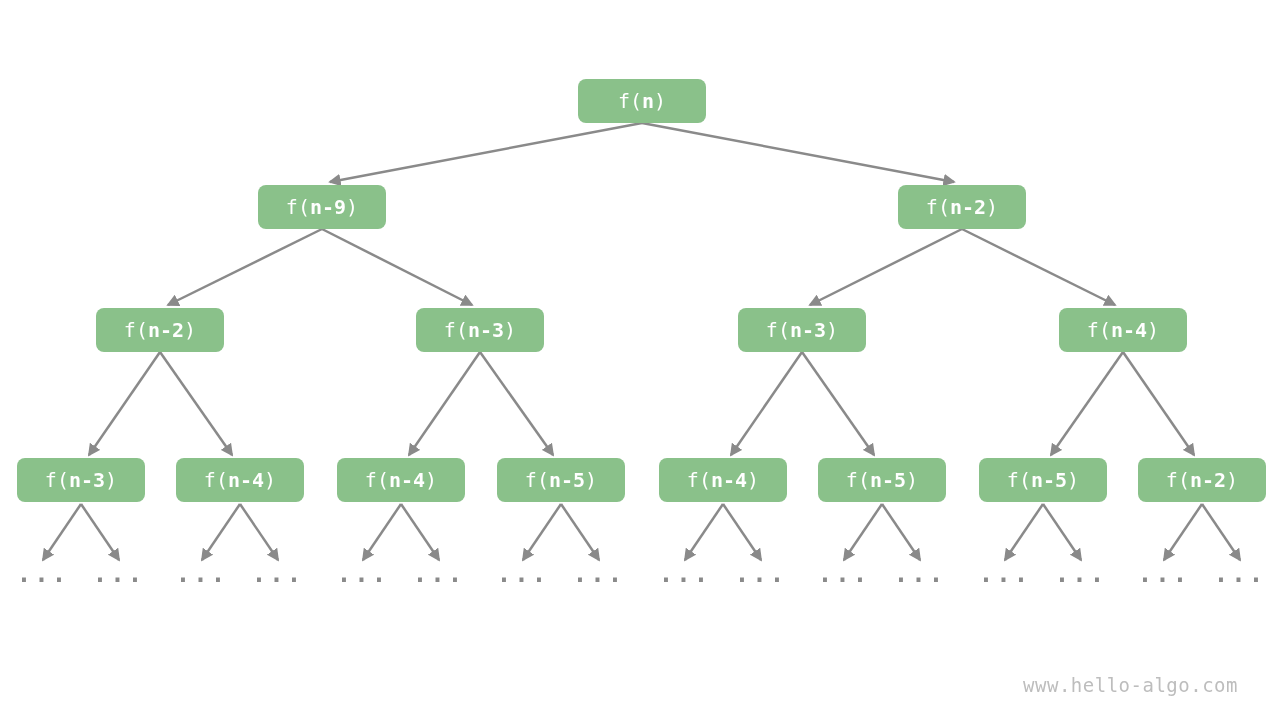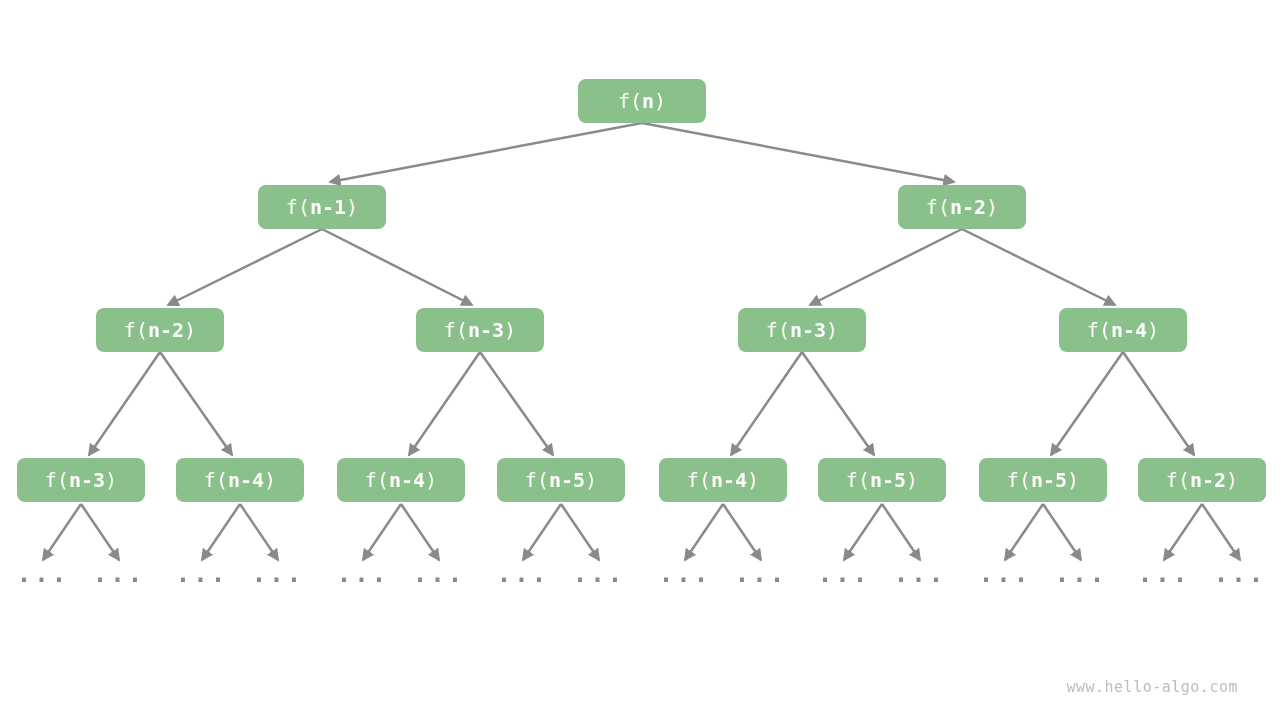--- a/index.html
+++ b/index.html
@@ -25,21 +25,21 @@
     transform: translateX(-50%);
     font-size: 24px;
     font-weight: 700;
     letter-spacing: 3px;
     line-height: 24px;
     user-select: none;
   }
   #watermark {
     position: absolute;
     right: 42px; bottom: 24px;
-    font-size: 15px;
+    font-size: 19px;
     letter-spacing: 0.5px;
     user-select: none;
   }
 </style>
 </head>
 <body style="background: rgb(255, 255, 255);">
 
 <div id="stage">
   <svg id="edges-layer" width="1280" height="720">
     <defs>
@@ -97,21 +97,21 @@
       <div class="ellipsis" style="left: 1081px; top: 562px; color: rgb(138, 138, 138);">...</div>
       <div class="ellipsis" style="left: 1164px; top: 562px; color: rgb(138, 138, 138);">...</div>
       <div class="ellipsis" style="left: 1240px; top: 562px; color: rgb(138, 138, 138);">...</div>
       <div class="node" style="left: 578px; top: 79px; width: 128px; height: 44px; background: rgb(138, 193, 138); color: rgb(255, 255, 255);">
         <span class="lbl-pre">f(</span>
         <span class="lbl-var">n</span>
         <span class="lbl-post">)</span>
       </div>
       <div class="node" style="left: 258px; top: 185px; width: 128px; height: 44px; background: rgb(138, 193, 138); color: rgb(255, 255, 255);">
         <span class="lbl-pre">f(</span>
-        <span class="lbl-var">n-1</span>
+        <span class="lbl-var">n-9</span>
         <span class="lbl-post">)</span>
       </div>
       <div class="node" style="left: 898px; top: 185px; width: 128px; height: 44px; background: rgb(138, 193, 138); color: rgb(255, 255, 255);">
         <span class="lbl-pre">f(</span>
         <span class="lbl-var">n-2</span>
         <span class="lbl-post">)</span>
       </div>
       <div class="node" style="left: 96px; top: 308px; width: 128px; height: 44px; background: rgb(138, 193, 138); color: rgb(255, 255, 255);">
         <span class="lbl-pre">f(</span>
         <span class="lbl-var">n-2</span>

